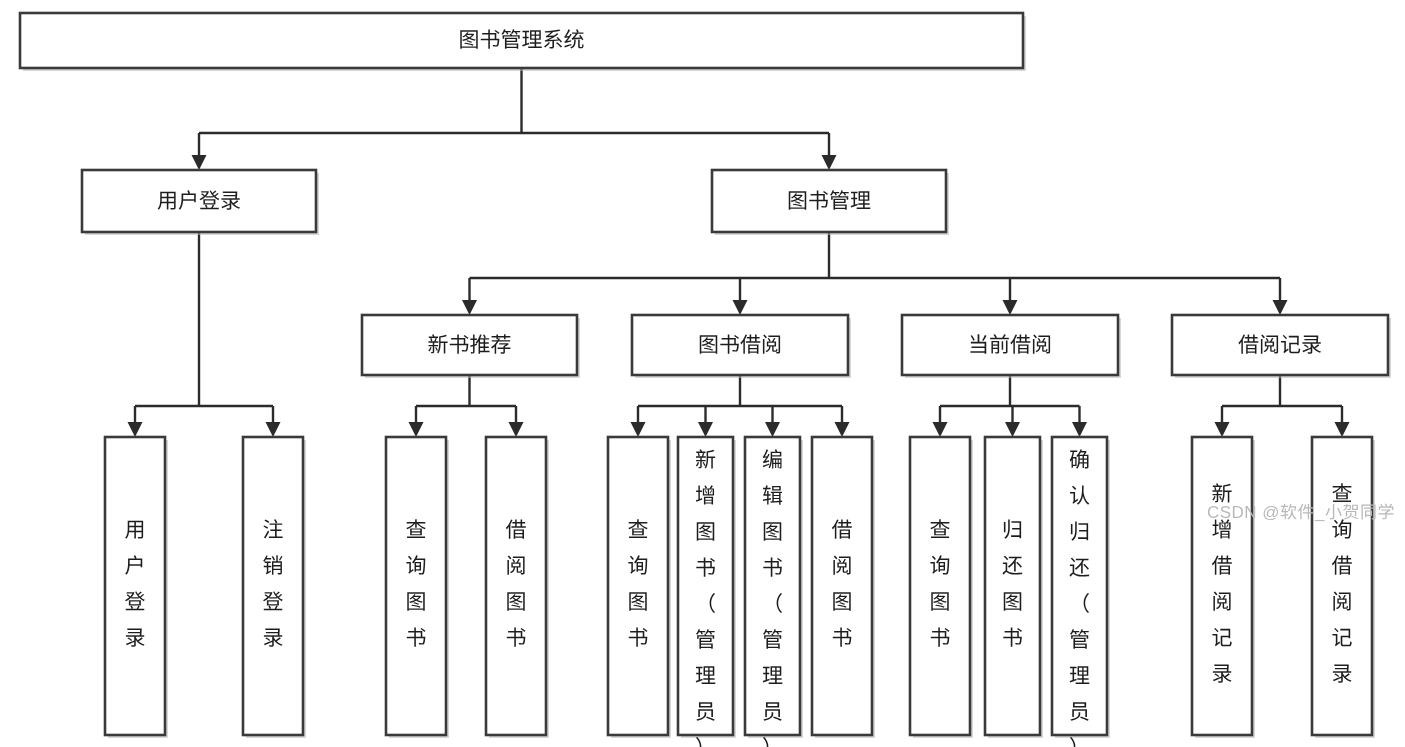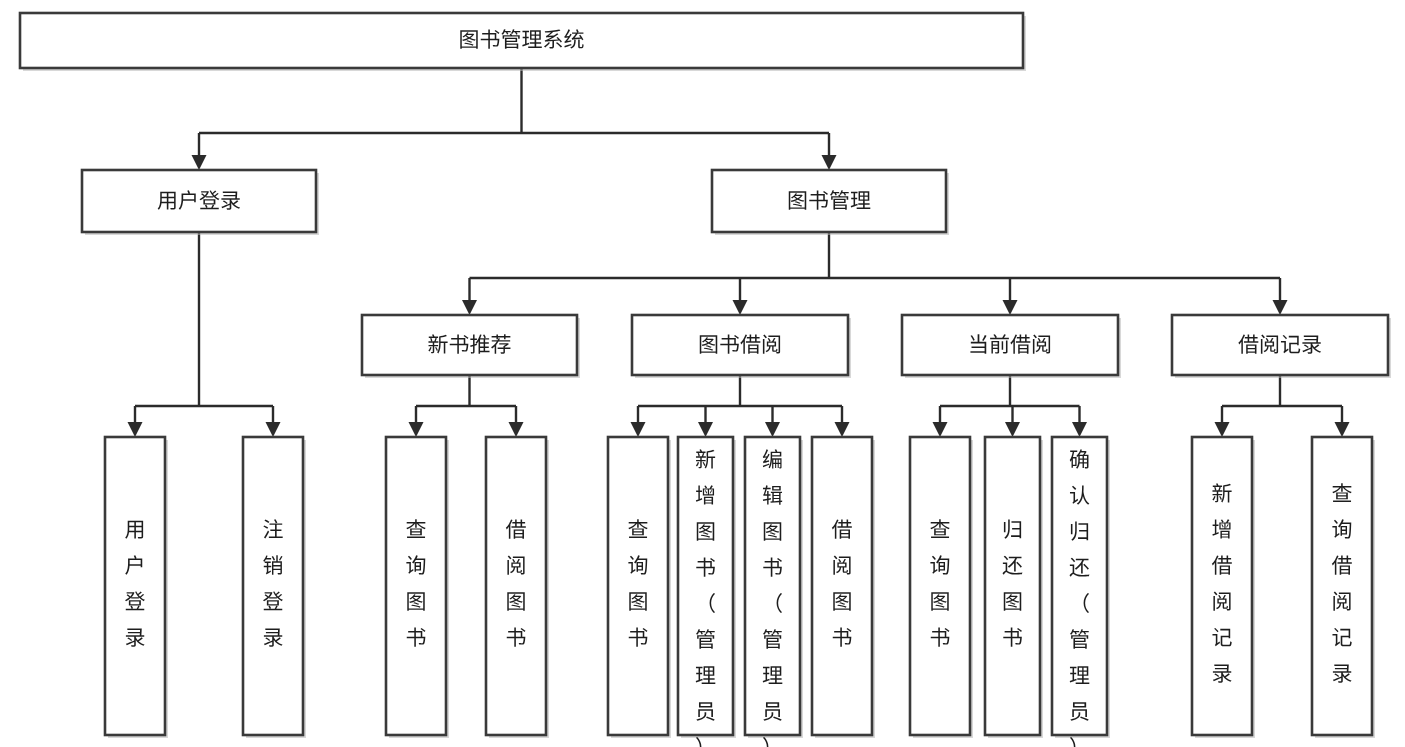--- a/index.html
+++ b/index.html
@@ -285,13 +285,14 @@
           <rect x="1312" y="437" width="60" height="298" class="box-rect"></rect>
           <text x="1342" y="501" class="leaf-label-line">查</text>
           <text x="1342" y="537" class="leaf-label-line">询</text>
           <text x="1342" y="573" class="leaf-label-line">借</text>
           <text x="1342" y="609" class="leaf-label-line">阅</text>
           <text x="1342" y="645" class="leaf-label-line">记</text>
           <text x="1342" y="681" class="leaf-label-line">录</text>
         </g>
       </g>
   </svg>
+  <div class="watermark">CSDN @软件_小贺同学</div>
 </div>
 
 </body></html>

